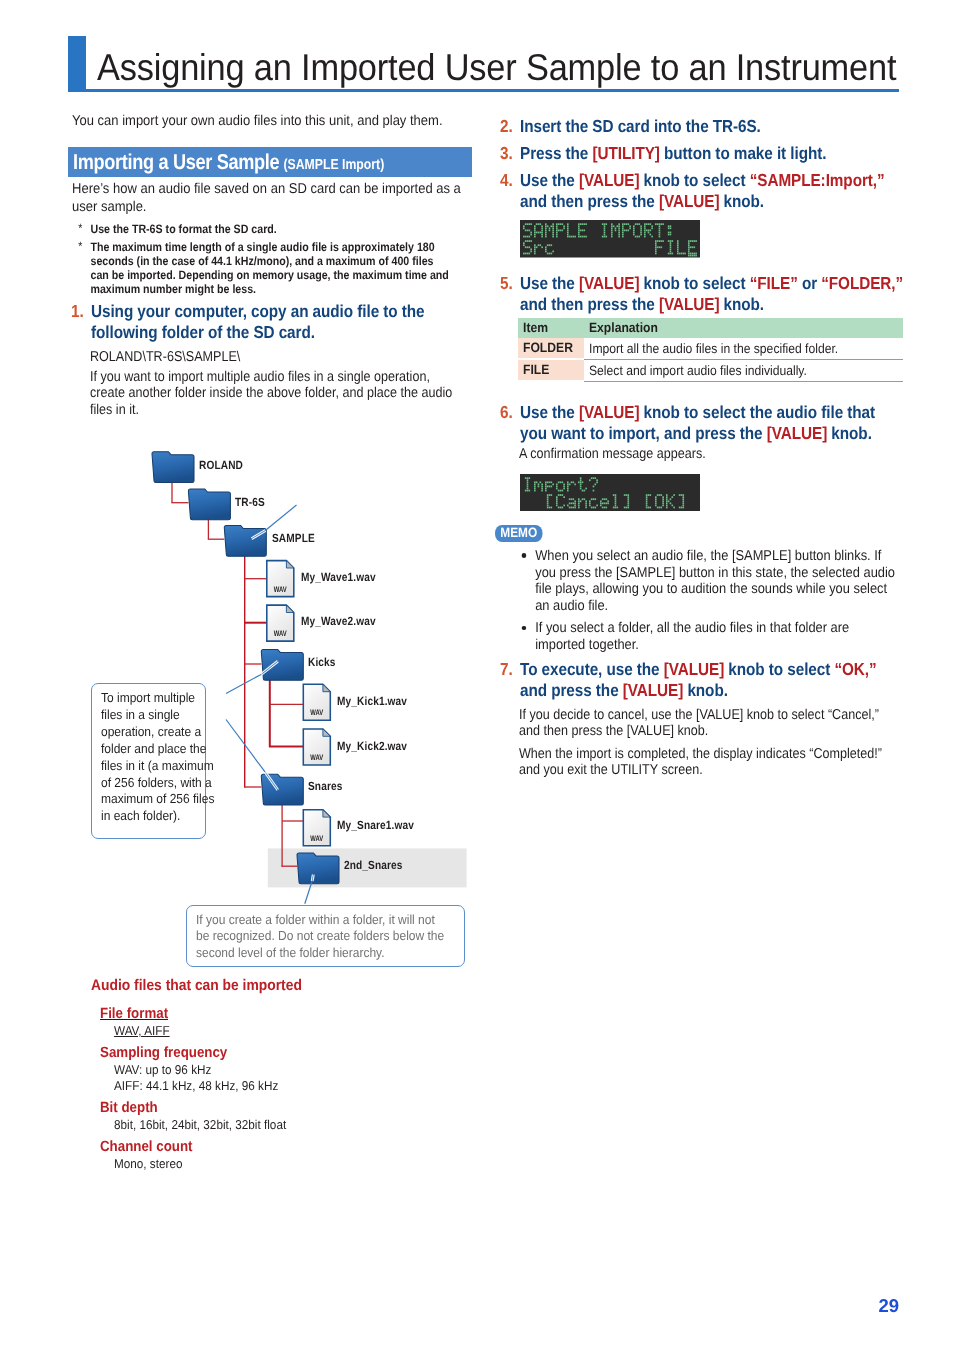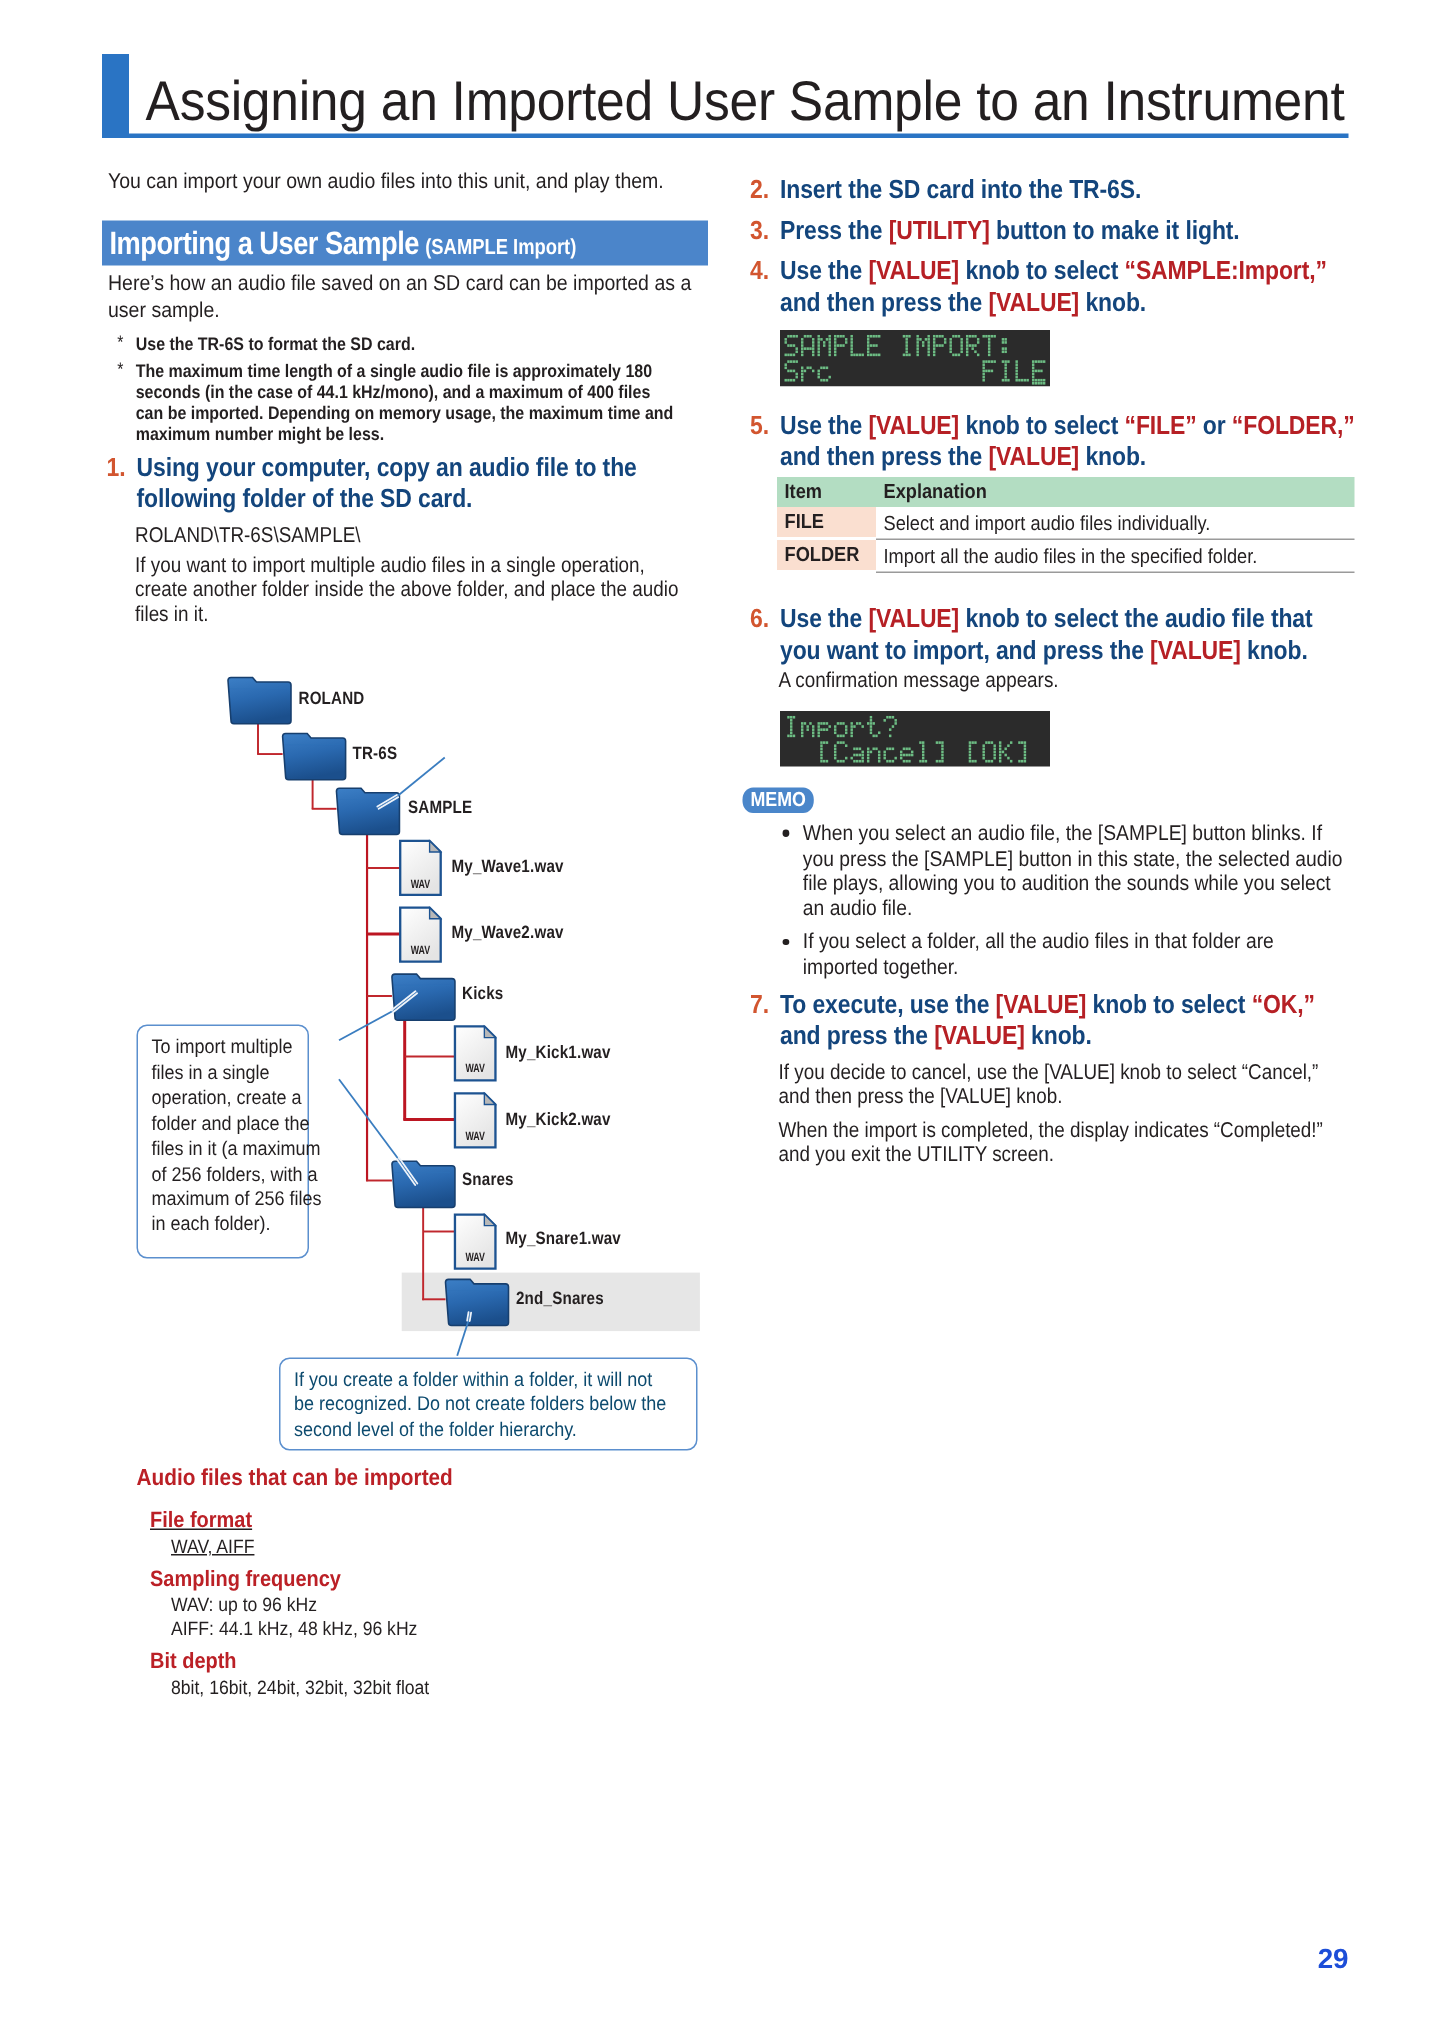--- a/index.html
+++ b/index.html
@@ -87,21 +87,21 @@
   .grp.first{margin-top:12px;text-decoration:underline;}
 
   
   .diagram{position:absolute;left:0px;top:0px;width:954px;height:1350px;pointer-events:none;}
   .diagram > svg{position:absolute;left:0;top:0;}
   .fname{position:absolute;font-size:11.9px;font-weight:bold;color:#231f20;white-space:nowrap;
          transform:scaleX(0.85);transform-origin:left top;letter-spacing:0.15px;}
   .callout{position:absolute;border:1px solid #5b8fce;border-radius:7px;background:#fff;
            font-size:13.2px;line-height:16.9px;color:#231f20;box-sizing:border-box;}
   .callout .ct{position:absolute;transform:scaleX(0.91);transform-origin:left top;}
-  .callout.redtext{color:#0c4a6e;}
+  .callout.redtext{color:#737373;}
   .wavtag{position:absolute;font-size:5.9px;font-weight:bold;color:#231f20;text-align:center;
           letter-spacing:0px;line-height:8px;transform:scale(1.0,1.35);transform-origin:center top;}
 
   .pgnum{position:absolute;left:855px;top:1297px;width:44px;text-align:right;
          font-size:18.5px;font-weight:bold;color:#1d4ed8;line-height:18px;}
 </style>
 </head>
 <body>
 
 <div class="page">
@@ -237,20 +237,24 @@
       <div class="spec">WAV, AIFF</div>
     </div>
     <div class="grp">
       <div class="h4">Sampling frequency</div>
       <div class="spec">WAV: up to 96 kHz</div>
       <div class="spec">AIFF: 44.1 kHz, 48 kHz, 96 kHz</div>
     </div>
     <div class="grp">
       <div class="h4">Bit depth</div>
       <div class="spec">8bit, 16bit, 24bit, 32bit, 32bit float</div>
+    </div>
+    <div class="grp">
+      <div class="h4">Channel count</div>
+      <div class="spec">Mono, stereo</div>
     </div>
   </div>
 
   <div class="colR">
 
     <div class="step">
       <span class="num">2.</span>
       <span class="txt"><span>Insert the SD card into the TR-6S.</span></span>
     </div>
 
@@ -566,26 +570,26 @@
           <col class="c2">
         </colgroup>
       <thead>
           <tr>
         <th><span>Item</span></th>
         <th><span>Explanation</span></th>
       </tr>
         </thead>
       <tbody>
         <tr>
+          <td class="k"><span>FOLDER</span></td>
+          <td><span>Import all the audio files in the specified folder.</span></td>
+        </tr>
+        <tr>
           <td class="k"><span>FILE</span></td>
           <td><span>Select and import audio files individually.</span></td>
-        </tr>
-        <tr>
-          <td class="k"><span>FOLDER</span></td>
-          <td><span>Import all the audio files in the specified folder.</span></td>
         </tr>
       </tbody>
     </table>
 
     <div class="step st6" style="margin-top:20px;width:382px">
       <span class="num">6.</span>
       <span class="txt"><span>Use the </span><span class="red">[VALUE]</span><span> knob to select the audio file that you want to import, and press the </span><span class="red">[VALUE]</span><span> knob.</span></span>
     </div>
     <div class="sub s6body" style="margin-left:18px;margin-top:-4px">A confirmation message appears.</div>
 

